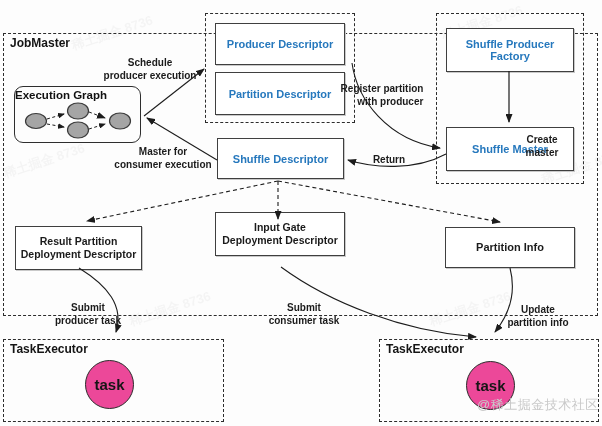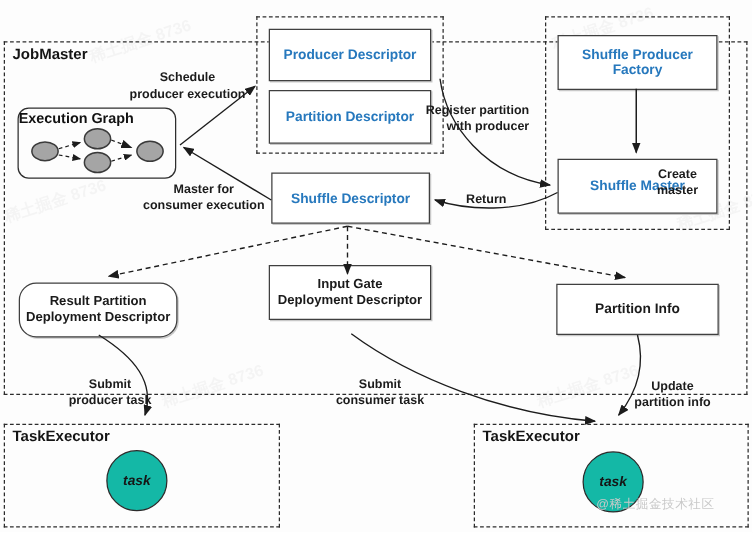--- a/index.html
+++ b/index.html
@@ -28,32 +28,32 @@
     position:absolute;background:#fdfdfd;border:1.4px solid #2e2e2e;border-radius:9px;
     z-index:2;
   }
   .eg-title{
     text-align:left;padding-top:2px;font-family:Liberation Sans, sans-serif;
     font-weight:bold;font-size:11.5px;color:#111;
   }
   
   .circle{
     position:absolute;width:47px;height:47px;border:1.2px solid #2b2b2b;border-radius:50%;
-    background:#14b8a6;display:flex;align-items:center;justify-content:center;
-    font-weight:bold;font-size:11px;color:#161616;z-index:2;font-style:italic;
+    background:#ec4899;display:flex;align-items:center;justify-content:center;
+    font-weight:bold;font-size:15px;color:#161616;z-index:2;
   }
   
   .lbl{
     position:absolute;transform:translateX(-50%);text-align:center;
     font-weight:bold;font-size:10px;color:#1b1b1b;line-height:1.25;
     white-space:pre-line;z-index:6;
   }
   .pre{white-space:pre-line;}
   .wm{
-    position:absolute;color:#c9c9c9;font-size:10px;letter-spacing:0.5px;z-index:4;
+    position:absolute;color:#c9c9c9;font-size:13px;letter-spacing:0.5px;z-index:4;
   }
   .wm-faint{
     position:absolute;color:#8a8a8a;opacity:0.07;font-size:13px;font-weight:bold;
     transform:rotate(-18deg);z-index:0;white-space:nowrap;
   }
   svg.overlay{position:absolute;left:0;top:0;z-index:5;pointer-events:none;}
 </style>
 </head>
 <body>
 
@@ -77,21 +77,21 @@
   <div class="dashedbox" style="left:205px;top:13px;width:148px;height:108px;"></div>
   <div class="box blue" style="left:215px;top:23px;width:128px;height:40px;">Producer Descriptor</div>
   <div class="box blue" style="left:215px;top:72px;width:128px;height:41px;">Partition Descriptor</div>
 
   <div class="box blue" style="left:217px;top:138px;width:125px;height:39px;text-align:center;">Shuffle Descriptor</div>
 
   <div class="dashedbox" style="left:436px;top:13px;width:146px;height:169px;"></div>
   <div class="box blue" style="left:446px;top:28px;width:126px;height:42px;">Shuffle Producer Factory</div>
   <div class="box blue" style="left:446px;top:127px;width:126px;height:42px;">Shuffle Master</div>
 
-  <div class="box thick pre" style="left:15px;top:226px;width:125px;height:42px;border-radius:14px;">Result Partition
+  <div class="box thick pre" style="left:15px;top:226px;width:125px;height:42px;">Result Partition
 Deployment Descriptor</div>
   <div class="box thick pre" style="left:215px;top:212px;width:128px;height:42px;">Input Gate
 Deployment Descriptor</div>
   <div class="box thick" style="left:445px;top:227px;width:128px;height:39px;font-size:11px;">Partition Info</div>
 
   <div class="dashedbox" style="left:3px;top:339px;width:219px;height:81px;">
     <span class="groupLabel">TaskExecutor</span>
   </div>
   <div class="circle" style="left:85px;top:360px;">task</div>
 

